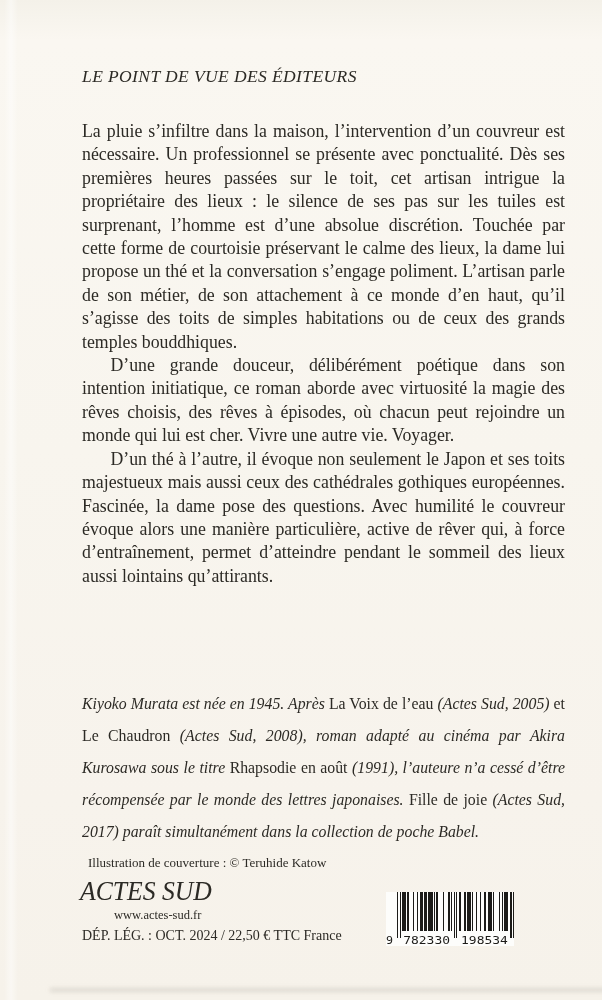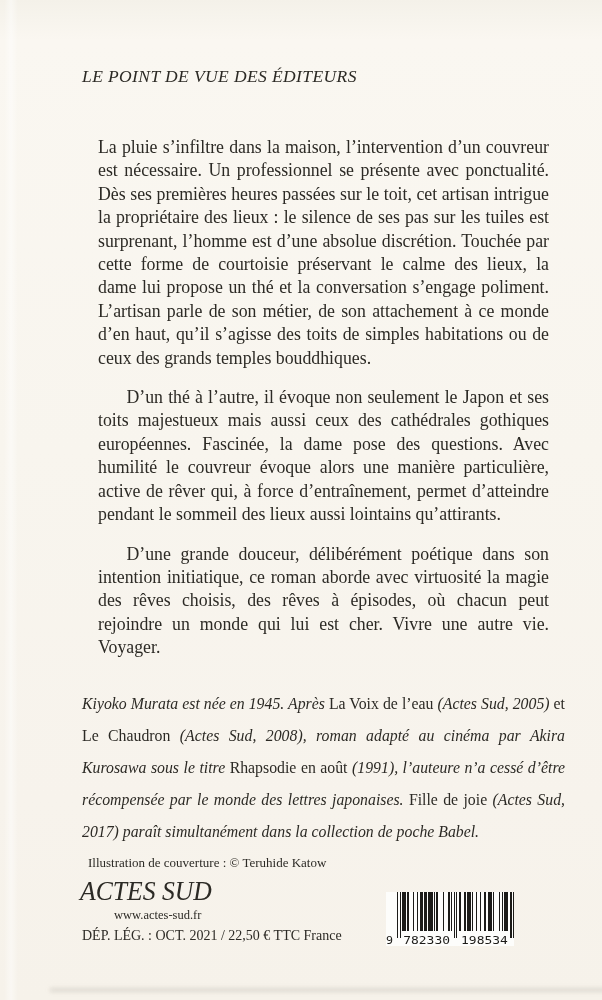--- a/index.html
+++ b/index.html
@@ -34,21 +34,21 @@
     position:absolute;left:82px;top:66px;width:490px;
     font-style:italic;
     font-size:17.5px;
     letter-spacing:0.4px;
   }
   .body-text{
     position:absolute;left:82px;top:120px;width:483px;
     font-size:17.8px;line-height:23.4px;
     text-align:justify;
   }
-  .body-text p{margin:16px;}
+  .body-text p{margin:0;}
   .body-text p.indent{text-indent:1.6em;}
   .bio{
     position:absolute;left:82px;top:688px;width:483px;
     font-size:15.8px;line-height:32px;
     font-style:italic;
     text-align:justify;
   }
   .bio .up{font-style:normal;}
   .credit{
     position:absolute;left:88px;top:855px;
@@ -85,33 +85,33 @@
 </style>
 </head>
 <body>
 
 <div class="cover">
 
   <div class="heading">LE POINT DE VUE DES ÉDITEURS</div>
 
   <div class="body-text">
     <p>La pluie s’infiltre dans la maison, l’intervention d’un couvreur est nécessaire. Un professionnel se présente avec ponctualité. Dès ses premières heures passées sur le toit, cet artisan intrigue la propriétaire des lieux : le silence de ses pas sur les tuiles est surprenant, l’homme est d’une absolue discrétion. Touchée par cette forme de courtoisie préservant le calme des lieux, la dame lui propose un thé et la conversation s’engage poliment. L’artisan parle de son métier, de son attachement à ce monde d’en haut, qu’il s’agisse des toits de simples habitations ou de ceux des grands temples bouddhiques.</p>
+    <p class="indent">D’une grande douceur, délibérément poétique dans son intention initiatique, ce roman aborde avec virtuosité la magie des rêves choisis, des rêves à épisodes, où chacun peut rejoindre un monde qui lui est cher. Vivre une autre vie. Voyager.</p>
     <p class="indent">D’un thé à l’autre, il évoque non seulement le Japon et ses toits majestueux mais aussi ceux des cathédrales gothiques européennes. Fascinée, la dame pose des questions. Avec humilité le couvreur évoque alors une manière particulière, active de rêver qui, à force d’entraînement, permet d’atteindre pendant le sommeil des lieux aussi lointains qu’attirants.</p>
-    <p class="indent">D’une grande douceur, délibérément poétique dans son intention initiatique, ce roman aborde avec virtuosité la magie des rêves choisis, des rêves à épisodes, où chacun peut rejoindre un monde qui lui est cher. Vivre une autre vie. Voyager.</p>
   </div>
 
   <div class="bio" id="bio"><span>Kiyoko Murata est née en 1945. Après </span><span class="up">La Voix de l’eau</span><span> (Actes Sud, 2005) </span><span class="up">et Le Chaudron</span><span> (Actes Sud, 2008), roman adapté au cinéma par Akira Kurosawa sous le titre </span><span class="up">Rhapsodie en août</span><span> (1991), l’auteure n’a cessé d’être récompensée par le monde des lettres japonaises. </span><span class="up">Fille de joie</span><span> (Actes Sud, 2017) paraît simultanément dans la collection de poche Babel.</span></div>
 
   <div class="credit">Illustration de couverture : © Teruhide Katow</div>
 
   <div class="logo">ACTES SUD</div>
 
   <div class="website">www.actes-sud.fr</div>
 
-  <div class="legal">DÉP. LÉG. : OCT. 2021 / 22,50 € TTC France</div>
+  <div class="legal">DÉP. LÉG. : OCT. 2024 / 22,50 € TTC France</div>
 
   <div class="barcode">
     <svg id="barcode-svg" viewBox="-9 0 104 50" preserveAspectRatio="none">
         <rect x="94" y="0" width="1" height="43" fill="#1c1b18" shape-rendering="crispEdges"></rect>
         <rect x="92" y="0" width="1" height="43" fill="#1c1b18" shape-rendering="crispEdges"></rect>
         <rect x="87" y="0" width="3" height="36" fill="#1c1b18" shape-rendering="crispEdges"></rect>
         <rect x="85" y="0" width="1" height="36" fill="#1c1b18" shape-rendering="crispEdges"></rect>
         <rect x="83" y="0" width="1" height="36" fill="#1c1b18" shape-rendering="crispEdges"></rect>
         <rect x="78" y="0" width="1" height="36" fill="#1c1b18" shape-rendering="crispEdges"></rect>
         <rect x="74" y="0" width="3" height="36" fill="#1c1b18" shape-rendering="crispEdges"></rect>

